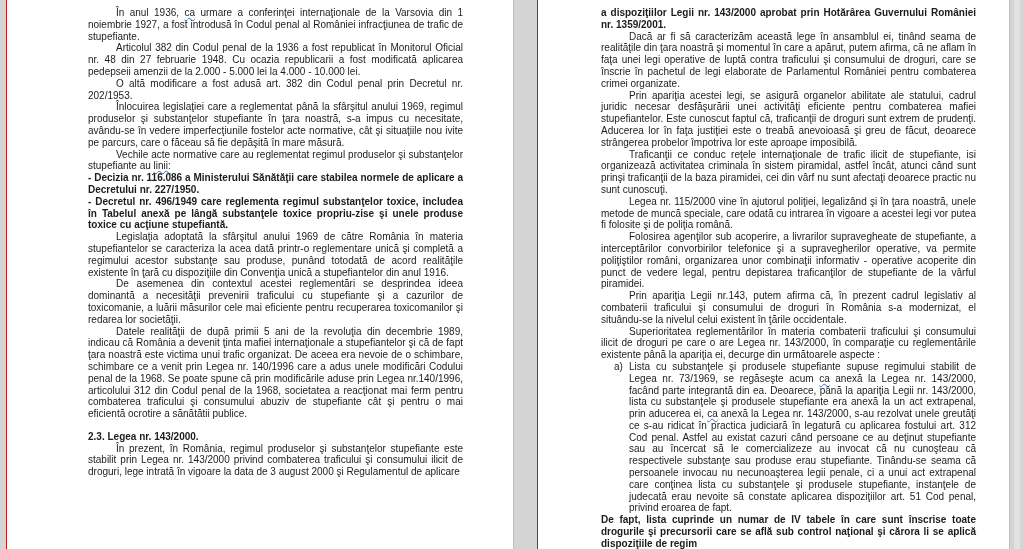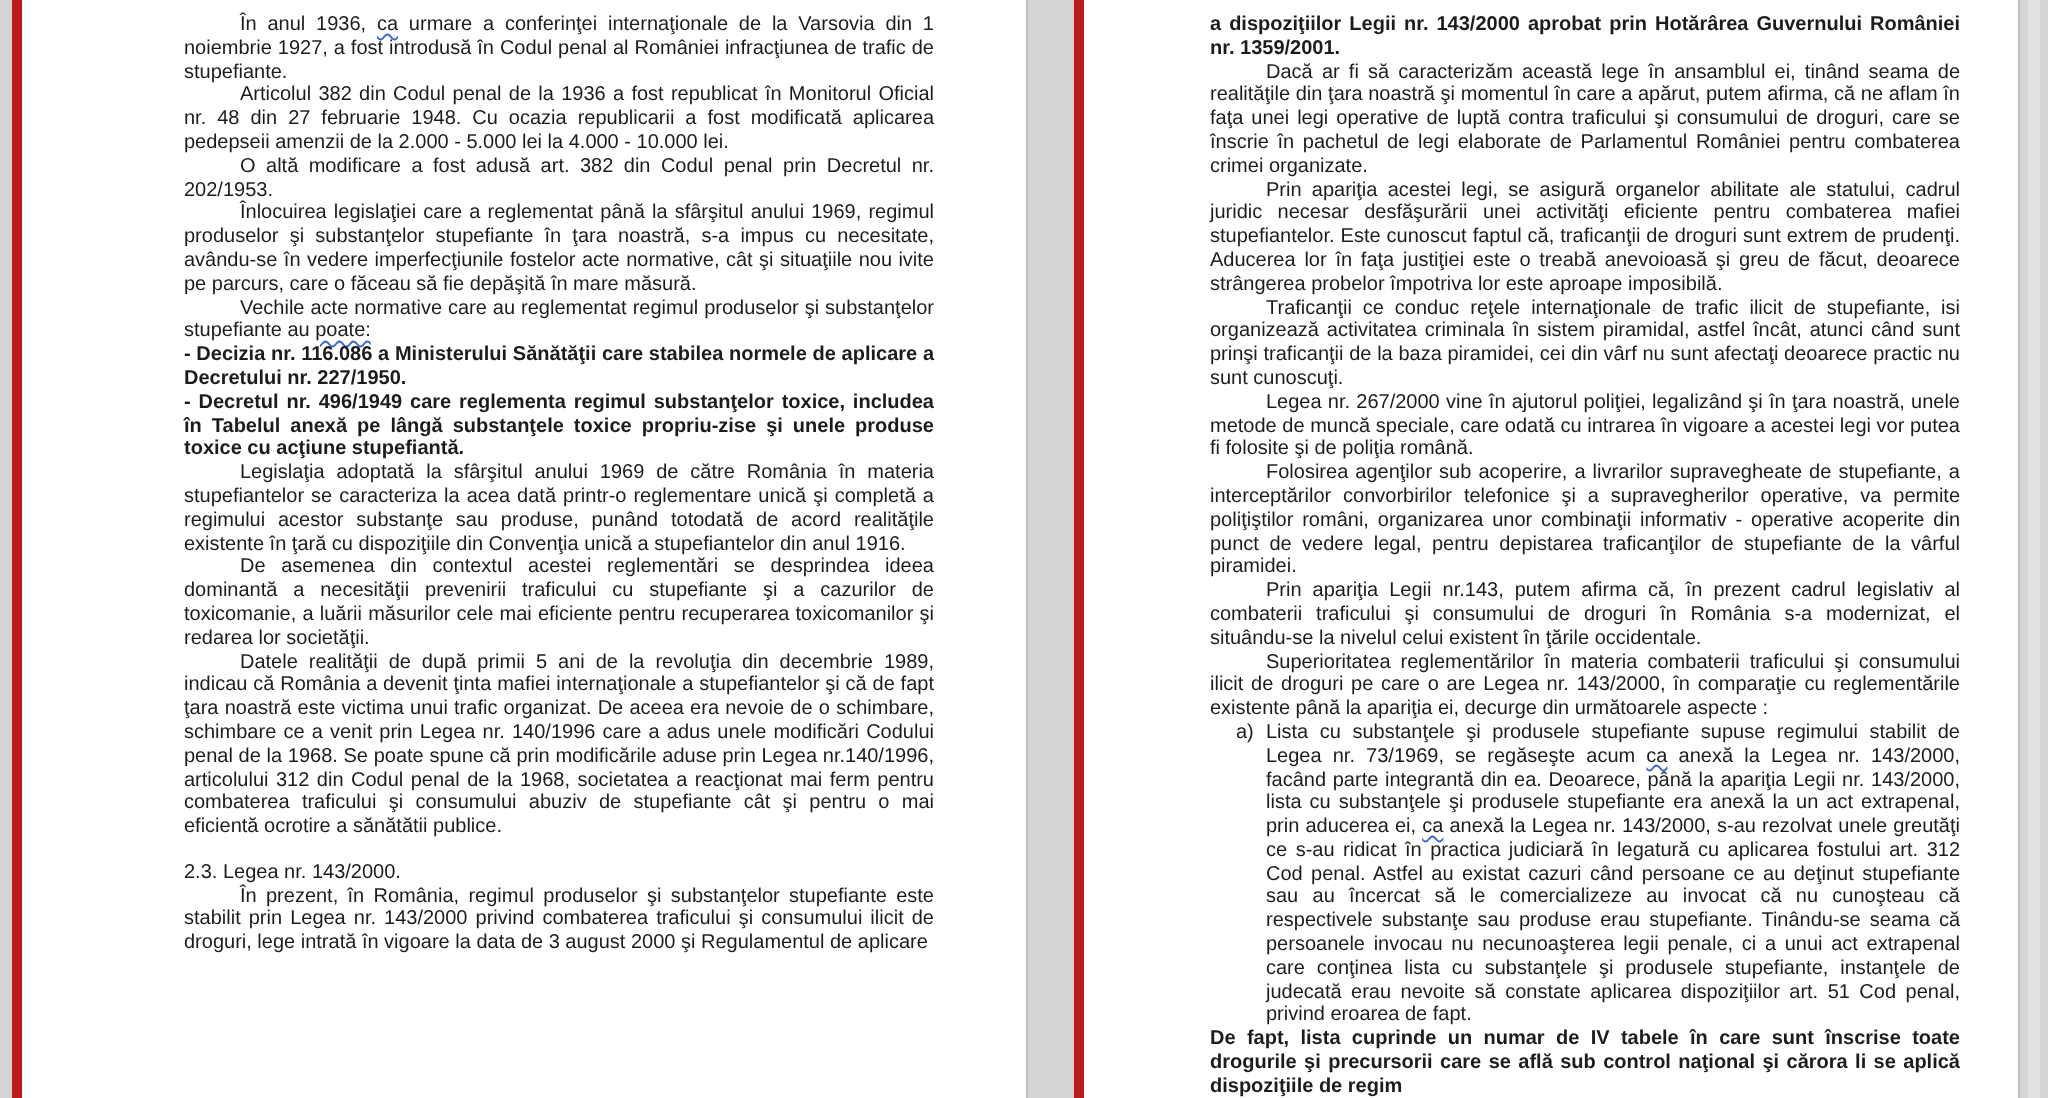--- a/index.html
+++ b/index.html
@@ -1,28 +1,28 @@
 <!DOCTYPE html>
 <html><head>
 <meta charset="utf-8">
 <style>
   html,body{margin:0;padding:0;width:1024px;height:549px;overflow:hidden;
     background:#d4d4d4;font-family:"Liberation Sans","DejaVu Sans",sans-serif;}
   .page{position:absolute;top:0;height:549px;background:#ffffff;overflow:hidden;
-    border-left:5px solid #b91c1c;border-right:1px solid #bdbdbd;box-sizing:border-box;}
+    border-left:1px solid #b91c1c;border-right:1px solid #bdbdbd;box-sizing:border-box;}
   #page-left{left:6px;width:508px;}
   #page-right{left:537px;width:473px;}
   .textcol{position:absolute;top:7px;font-size:10px;line-height:11.8px;color:#1c1c1c;
     text-align:justify;}
   #page-left .textcol{left:81px;width:375px;}
   #page-right .textcol{left:63px;width:375px;}
   p.blk{margin:0;padding:0;}
   p.body{text-indent:28px;}
   p.cont, p.dash, p.flush{text-indent:0;font-weight:bold;}
-  p.heading{font-weight:normal;text-indent:0;}
+  p.heading{font-weight:bold;text-indent:0;}
   p.spacer{height:11px;}
   p.lista{position:relative;padding-left:28px;text-indent:0;}
   p.lista .marker{position:absolute;left:13px;top:0;}
   .wavy{text-decoration-line:underline;text-decoration-style:wavy;
     text-decoration-color:#3a66cc;text-decoration-thickness:1px;text-underline-offset:1px;}
   .gutter{position:absolute;top:0;height:549px;background:#d4d4d4;}
   #gutter-left{left:0;width:6px;}
   #gutter-mid{left:514px;width:23px;}
   #gutter-right{left:1010px;width:14px;}
   #scroll-strip{position:absolute;top:0;right:4px;width:6px;height:549px;background:#e2e2e2;}
@@ -35,38 +35,38 @@
 <div class="gutter" id="gutter-right">
   <div id="scroll-strip"></div>
 </div>
 
 <div class="page" id="page-left">
   <div class="textcol" id="textcol-left">
       <p class="blk body"><span>În anul 1936, </span><span class="wavy">ca</span><span> urmare a conferinţei internaţionale de la Varsovia din 1 noiembrie 1927, a fost introdusă în Codul penal al României infracţiunea de trafic de stupefiante.</span></p>
       <p class="blk body"><span>Articolul 382 din Codul penal de la 1936 a fost republicat în Monitorul Oficial nr. 48 din 27 februarie 1948. Cu ocazia republicarii a fost modificată aplicarea pedepseii amenzii de la 2.000 - 5.000 lei la 4.000 - 10.000 lei.</span></p>
       <p class="blk body"><span>O altă modificare a fost adusă art. 382 din Codul penal prin Decretul nr. 202/1953.</span></p>
       <p class="blk body"><span>Înlocuirea legislaţiei care a reglementat până la sfârşitul anului 1969, regimul produselor şi substanţelor stupefiante în ţara noastră, s-a impus cu necesitate, avându-se în vedere imperfecţiunile fostelor acte normative, cât şi situaţiile nou ivite pe parcurs, care o făceau să fie depăşită în mare măsură.</span></p>
-      <p class="blk body"><span>Vechile acte normative care au reglementat regimul produselor şi substanţelor stupefiante au </span><span class="wavy">poate:</span></p>
+      <p class="blk body"><span>Vechile acte normative care au reglementat regimul produselor şi substanţelor stupefiante au </span><span class="wavy">linii:</span></p>
       <p class="blk dash"><span>- Decizia nr. 116.086 a Ministerului Sănătăţii care stabilea normele de aplicare a Decretului nr. 227/1950.</span></p>
       <p class="blk dash"><span>- Decretul nr. 496/1949 care reglementa regimul substanţelor toxice, includea în Tabelul anexă pe lângă substanţele toxice propriu-zise şi unele produse toxice cu acţiune stupefiantă.</span></p>
       <p class="blk body"><span>Legislaţia adoptată la sfârşitul anului 1969 de către România în materia stupefiantelor se caracteriza la acea dată printr-o reglementare unică şi completă a regimului acestor substanţe sau produse, punând totodată de acord realităţile existente în ţară cu dispoziţiile din Convenţia unică a stupefiantelor din anul 1916.</span></p>
       <p class="blk body"><span>De asemenea din contextul acestei reglementări se desprindea ideea dominantă a necesităţii prevenirii traficului cu stupefiante şi a cazurilor de toxicomanie, a luării măsurilor cele mai eficiente pentru recuperarea toxicomanilor şi redarea lor societăţii.</span></p>
       <p class="blk body"><span>Datele realităţii de după primii 5 ani de la revoluţia din decembrie 1989, indicau că România a devenit ţinta mafiei internaţionale a stupefiantelor şi că de fapt ţara noastră este victima unui trafic organizat. De aceea era nevoie de o schimbare, schimbare ce a venit prin Legea nr. 140/1996 care a adus unele modificări Codului penal de la 1968. Se poate spune că prin modificările aduse prin Legea nr.140/1996, articolului 312 din Codul penal de la 1968, societatea a reacţionat mai ferm pentru combaterea traficului şi consumului abuziv de stupefiante cât şi pentru o mai eficientă ocrotire a sănătătii publice.</span></p>
       <p class="blk spacer"></p>
       <p class="blk heading"><span>2.3. Legea nr. 143/2000.</span></p>
       <p class="blk body"><span>În prezent, în România, regimul produselor şi substanţelor stupefiante este stabilit prin Legea nr. 143/2000 privind combaterea traficului şi consumului ilicit de droguri, lege intrată în vigoare la data de 3 august 2000 şi Regulamentul de aplicare</span></p>
     </div>
 </div>
 
 <div class="page" id="page-right">
   <div class="textcol" id="textcol-right">
       <p class="blk cont"><span>a dispoziţiilor Legii nr. 143/2000 aprobat prin Hotărârea Guvernului României nr. 1359/2001.</span></p>
       <p class="blk body"><span>Dacă ar fi să caracterizăm această lege în ansamblul ei, tinând seama de realităţile din ţara noastră şi momentul în care a apărut, putem afirma, că ne aflam în faţa unei legi operative de luptă contra traficului şi consumului de droguri, care se înscrie în pachetul de legi elaborate de Parlamentul României pentru combaterea crimei organizate.</span></p>
       <p class="blk body"><span>Prin apariţia acestei legi, se asigură organelor abilitate ale statului, cadrul juridic necesar desfăşurării unei activităţi eficiente pentru combaterea mafiei stupefiantelor. Este cunoscut faptul că, traficanţii de droguri sunt extrem de prudenţi. Aducerea lor în faţa justiţiei este o treabă anevoioasă şi greu de făcut, deoarece strângerea probelor împotriva lor este aproape imposibilă.</span></p>
       <p class="blk body"><span>Traficanţii ce conduc reţele internaţionale de trafic ilicit de stupefiante, isi organizează activitatea criminala în sistem piramidal, astfel încât, atunci când sunt prinşi traficanţii de la baza piramidei, cei din vârf nu sunt afectaţi deoarece practic nu sunt cunoscuţi.</span></p>
-      <p class="blk body"><span>Legea nr. 267/2000 vine în ajutorul poliţiei, legalizând şi în ţara noastră, unele metode de muncă speciale, care odată cu intrarea în vigoare a acestei legi vor putea fi folosite şi de poliţia română.</span></p>
+      <p class="blk body"><span>Legea nr. 115/2000 vine în ajutorul poliţiei, legalizând şi în ţara noastră, unele metode de muncă speciale, care odată cu intrarea în vigoare a acestei legi vor putea fi folosite şi de poliţia română.</span></p>
       <p class="blk body"><span>Folosirea agenţilor sub acoperire, a livrarilor supravegheate de stupefiante, a interceptărilor convorbirilor telefonice şi a supravegherilor operative, va permite poliţiştilor români, organizarea unor combinaţii informativ - operative acoperite din punct de vedere legal, pentru depistarea traficanţilor de stupefiante de la vârful piramidei.</span></p>
       <p class="blk body"><span>Prin apariţia Legii nr.143, putem afirma că, în prezent cadrul legislativ al combaterii traficului şi consumului de droguri în România s-a modernizat, el situându-se la nivelul celui existent în ţările occidentale.</span></p>
       <p class="blk body"><span>Superioritatea reglementărilor în materia combaterii traficului şi consumului ilicit de droguri pe care o are Legea nr. 143/2000, în comparaţie cu reglementările existente până la apariţia ei, decurge din următoarele aspecte :</span></p>
       <p class="blk lista"><span class="marker">a)</span><span>Lista cu substanţele şi produsele stupefiante supuse regimului stabilit de Legea nr. 73/1969, se regăseşte acum </span><span class="wavy">ca</span><span> anexă la Legea nr. 143/2000, facând parte integrantă din ea. Deoarece, până la apariţia Legii nr. 143/2000, lista cu substanţele şi produsele stupefiante era anexă la un act extrapenal, prin aducerea ei, </span><span class="wavy">ca</span><span> anexă la Legea nr. 143/2000, s-au rezolvat unele greutăţi ce s-au ridicat în practica judiciară în legatură cu aplicarea fostului art. 312 Cod penal. Astfel au existat cazuri când persoane ce au deţinut stupefiante sau au încercat să le comercializeze au invocat că nu cunoşteau că respectivele substanţe sau produse erau stupefiante. Tinându-se seama că persoanele invocau nu necunoaşterea legii penale, ci a unui act extrapenal care conţinea lista cu substanţele şi produsele stupefiante, instanţele de judecată erau nevoite să constate aplicarea dispoziţiilor art. 51 Cod penal, privind eroarea de fapt.</span></p>
       <p class="blk flush"><span>De fapt, lista cuprinde un numar de IV tabele în care sunt înscrise toate drogurile şi precursorii care se află sub control naţional şi cărora li se aplică dispoziţiile de regim</span></p>
     </div>
 </div>
 
 </body></html>

